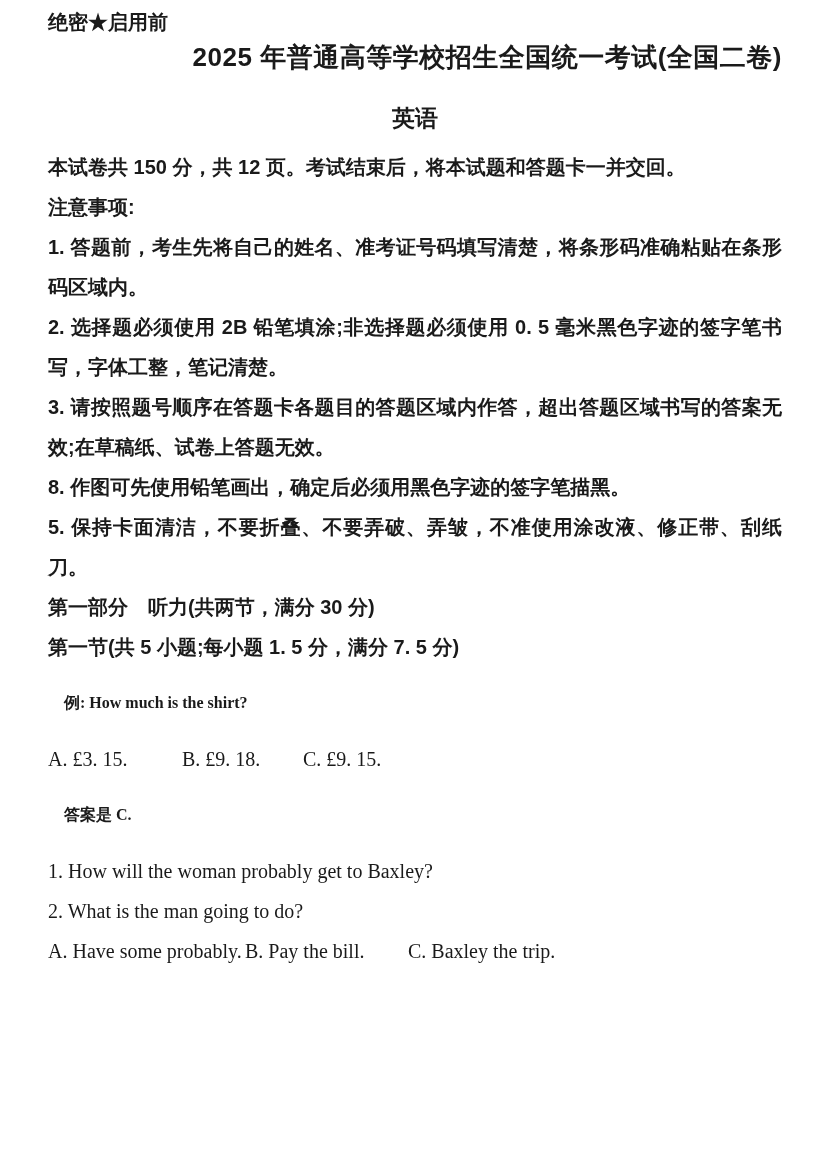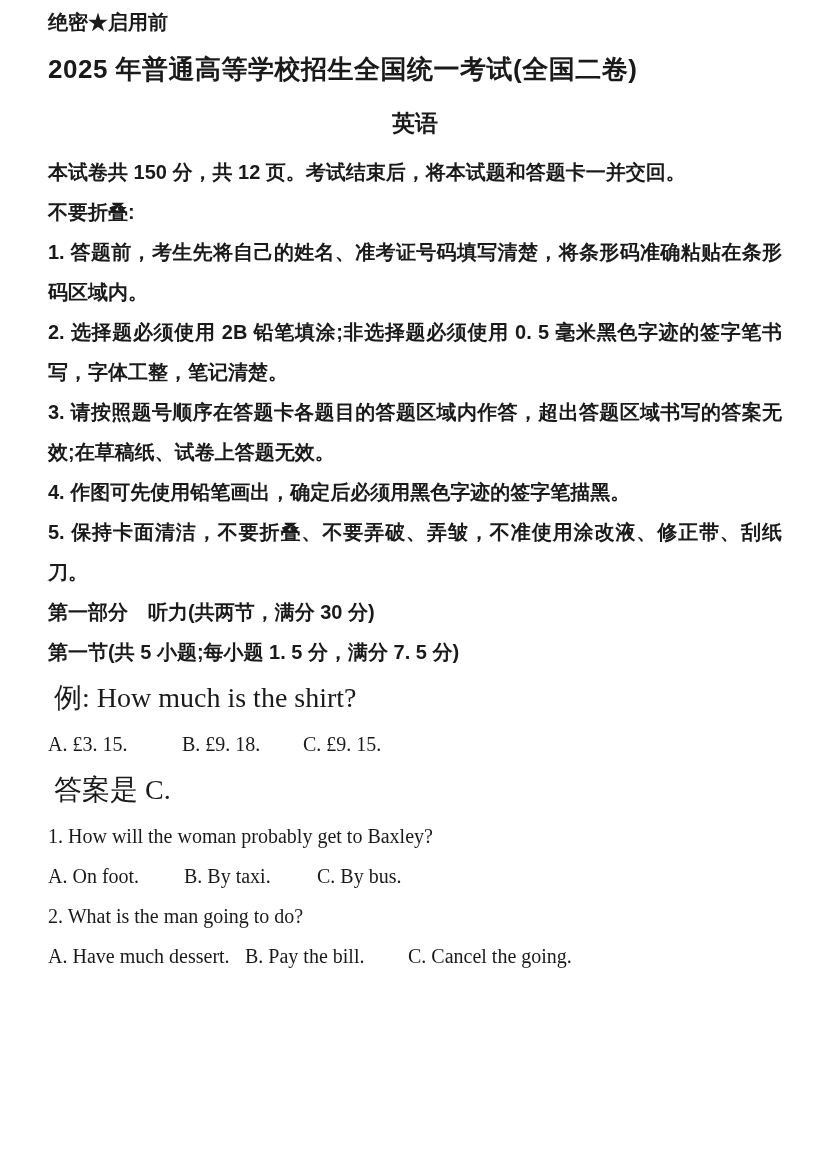--- a/index.html
+++ b/index.html
@@ -17,29 +17,29 @@
     padding: 8px 46px 0 48px;
     overflow: hidden;
     font-family: "Liberation Sans", sans-serif;
   }
   .security {
     font-size: 20px;
     font-weight: 700;
     line-height: 28px;
   }
   .title {
-    margin-top: 16px;
-    text-align: left;
+    margin-top: 4px;
+    text-align: right;
     font-size: 26px;
     font-weight: 700;
     line-height: 34px;
     letter-spacing: 0.5px;
   }
   .subject {
-    margin-top: 22px;
+    margin-top: 29px;
     text-align: center;
     font-size: 23px;
     font-weight: 700;
     line-height: 30px;
   }
   .content {
     margin-top: 14px;
   }
   p.cn {
     margin: 0;
@@ -50,24 +50,24 @@
     text-align: justify;
   }
   p.en {
     margin: 0;
     font-family: "Liberation Serif", serif;
     font-size: 20px;
     font-weight: 400;
     line-height: 40px;
   }
   p.en-mixed {
-    margin: 6px;
+    margin: 16px;
     font-family: "Liberation Serif", serif;
-    font-size: 28px;
-    font-weight: 400;
+    font-size: 16px;
+    font-weight: 700;
     line-height: 40px;
   }
   .opt {
     display: inline-block;
     vertical-align: top;
   }
   .ex-a  { width: 134px; }
   .ex-b  { width: 121px; }
   .q1-a  { width: 136px; }
   .q1-b  { width: 133px; }
@@ -82,52 +82,49 @@
   <div class="security">绝密★启用前</div>
 
   <div class="title">2025 年普通高等学校招生全国统一考试(全国二卷)</div>
 
   <div class="subject">英语</div>
 
   <div class="content">
 
     <p class="cn">本试卷共 150 分，共 12 页。考试结束后，将本试题和答题卡一并交回。</p>
 
-    <p class="cn">不要折叠:</p>
+    <p class="cn">注意事项:</p>
 
     <p class="cn">1. 答题前，考生先将自己的姓名、准考证号码填写清楚，将条形码准确粘贴在条形码区域内。</p>
 
     <p class="cn">2. 选择题必须使用 2B 铅笔填涂;非选择题必须使用 0. 5 毫米黑色字迹的签字笔书写，字体工整，笔记清楚。</p>
 
     <p class="cn">3. 请按照题号顺序在答题卡各题目的答题区域内作答，超出答题区域书写的答案无效;在草稿纸、试卷上答题无效。</p>
 
-    <p class="cn">4. 作图可先使用铅笔画出，确定后必须用黑色字迹的签字笔描黑。</p>
+    <p class="cn">8. 作图可先使用铅笔画出，确定后必须用黑色字迹的签字笔描黑。</p>
 
     <p class="cn">5. 保持卡面清洁，不要折叠、不要弄破、弄皱，不准使用涂改液、修正带、刮纸刀。</p>
 
     <p class="cn">第一部分　听力(共两节，满分 30 分)</p>
 
 
     <p class="cn">第一节(共 5 小题;每小题 1. 5 分，满分 7. 5 分)</p>
 
 
     <p class="en-mixed">例: How much is the shirt?</p>
 
     <p class="en">
       <span class="opt ex-a">A. £3. 15.</span><span class="opt ex-b">B. £9. 18.</span><span class="opt">C. £9. 15.</span>
     </p>
 
     <p class="en-mixed">答案是 C.</p>
 
     <p class="en">1. How will the woman probably get to Baxley?</p>
 
-    <p class="en">
-      <span class="opt q1-a">A. On foot.</span><span class="opt q1-b">B. By taxi.</span><span class="opt">C. By bus.</span>
-    </p>
 
     <p class="en">2. What is the man going to do?</p>
 
     <p class="en">
-      <span class="opt q2-a">A. Have much dessert.</span><span class="opt q2-b">B. Pay the bill.</span><span class="opt">C. Cancel the going.</span>
+      <span class="opt q2-a">A. Have some probably.</span><span class="opt q2-b">B. Pay the bill.</span><span class="opt">C. Baxley the trip.</span>
     </p>
 
   </div>
 </div>
 
 </body></html>

